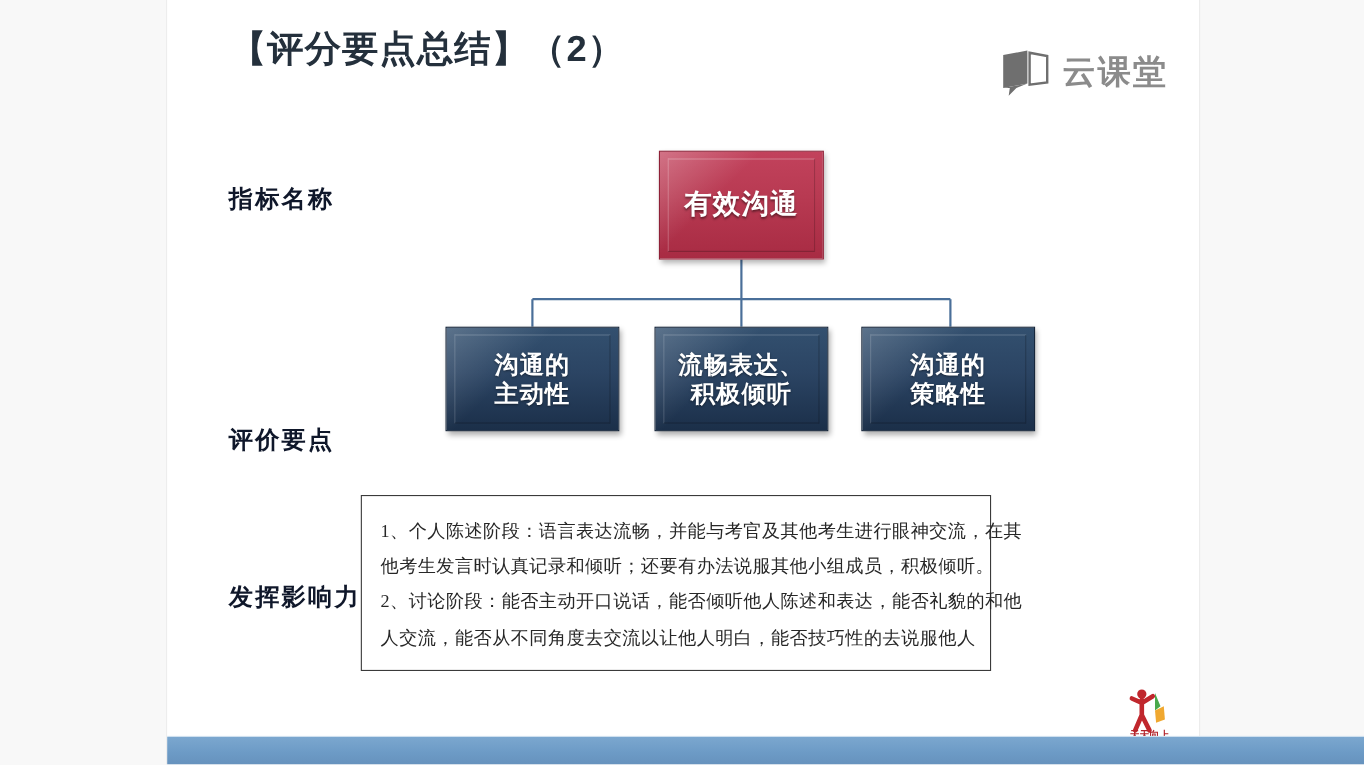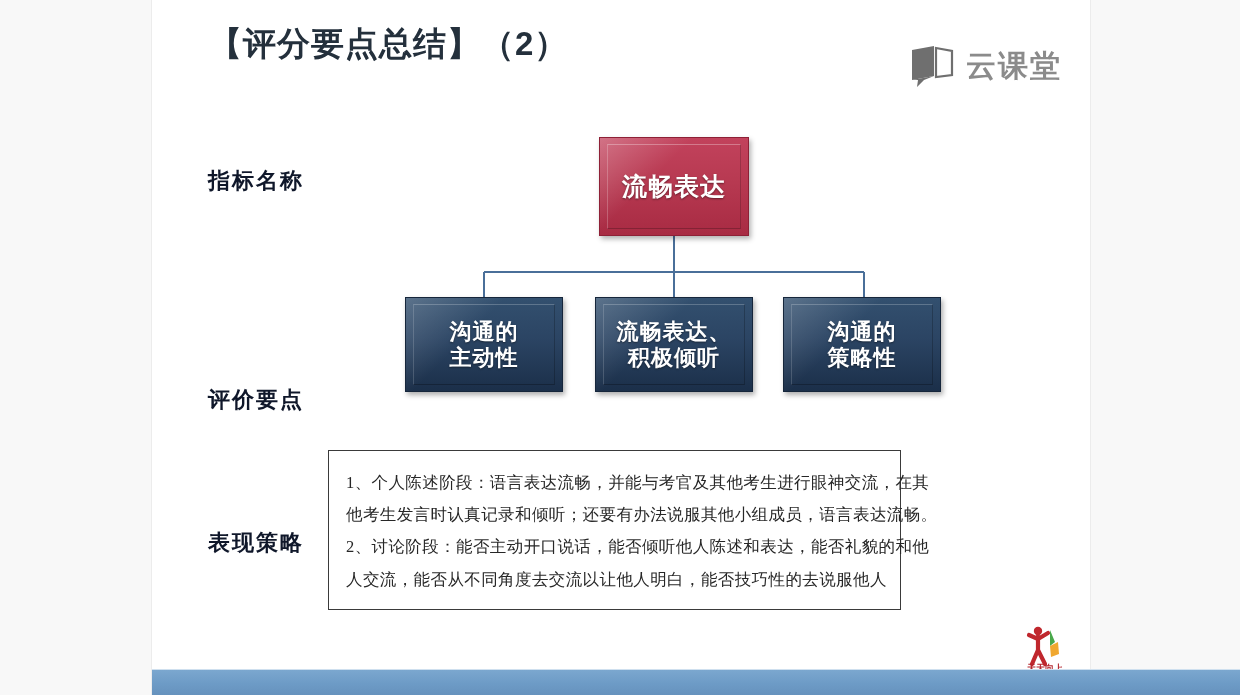--- a/index.html
+++ b/index.html
@@ -243,33 +243,33 @@
           <path d="M4 6 L26 2 L26 32 L4 36 Z" fill="#6f6f6f"></path>
           <path d="M4 36 L10 36 L9 43 L16 36 L26 32 L4 36 Z" fill="#6f6f6f"></path>
           <path d="M28 4 L44 7 L44 31 L28 33 Z" fill="none" stroke="#6f6f6f" stroke-width="2.2"></path>
         </svg>
       </span>
       <span class="brand-text">云课堂</span>
     </div>
 
     <div class="row-label" id="label-indicator">指标名称</div>
     <div class="row-label" id="label-criteria">评价要点</div>
-    <div class="row-label" id="label-strategy">表现策略</div>
+    <div class="row-label" id="label-strategy">发挥影响力</div>
 
     <svg id="connectors" viewBox="0 0 938 695" preserveAspectRatio="none">
       <g stroke="#4a6f99" stroke-width="2" fill="none">
         <line x1="522" y1="236" x2="522" y2="297"></line>
         <line x1="332" y1="272" x2="712" y2="272"></line>
         <line x1="332" y1="272" x2="332" y2="297"></line>
         <line x1="712" y1="272" x2="712" y2="297"></line>
       </g>
     </svg>
 
     <div class="node" id="node-root">
-      <span class="node-text">流畅表达</span>
+      <span class="node-text">有效沟通</span>
     </div>
 
     <div class="node node-blue" id="node-leaf-0">
       <span class="node-text">
         <span>沟通的</span><br>
         <span>主动性</span>
       </span>
     </div>
 
     <div class="node node-blue" id="node-leaf-1">
@@ -281,21 +281,21 @@
 
     <div class="node node-blue" id="node-leaf-2">
       <span class="node-text">
         <span>沟通的</span><br>
         <span>策略性</span>
       </span>
     </div>
 
     <div id="desc-box">
       <div class="desc-line">1、个人陈述阶段：语言表达流畅，并能与考官及其他考生进行眼神交流，在其</div>
-      <div class="desc-line">他考生发言时认真记录和倾听；还要有办法说服其他小组成员，语言表达流畅。</div>
+      <div class="desc-line">他考生发言时认真记录和倾听；还要有办法说服其他小组成员，积极倾听。</div>
       <div class="desc-line">2、讨论阶段：能否主动开口说话，能否倾听他人陈述和表达，能否礼貌的和他</div>
       <div class="desc-line">人交流，能否从不同角度去交流以让他人明白，能否技巧性的去说服他人</div>
     </div>
 
     <div id="mascot-logo">
       <svg width="62" height="44" viewBox="0 0 62 44" aria-hidden="true">
         <circle cx="24" cy="7" r="4.2" fill="#c0272d"></circle>
         <path d="M24 12 L24 26 M24 15 L15 11 M24 15 L34 9 M24 26 L18 40 M24 26 L31 40" stroke="#c0272d" stroke-width="4.2" stroke-linecap="round" fill="none"></path>
         <path d="M36 6 L41 18 L36 22 Z" fill="#49a84b"></path>
         <path d="M36 22 L44 18 L45 30 L37 33 Z" fill="#f0a830"></path>

